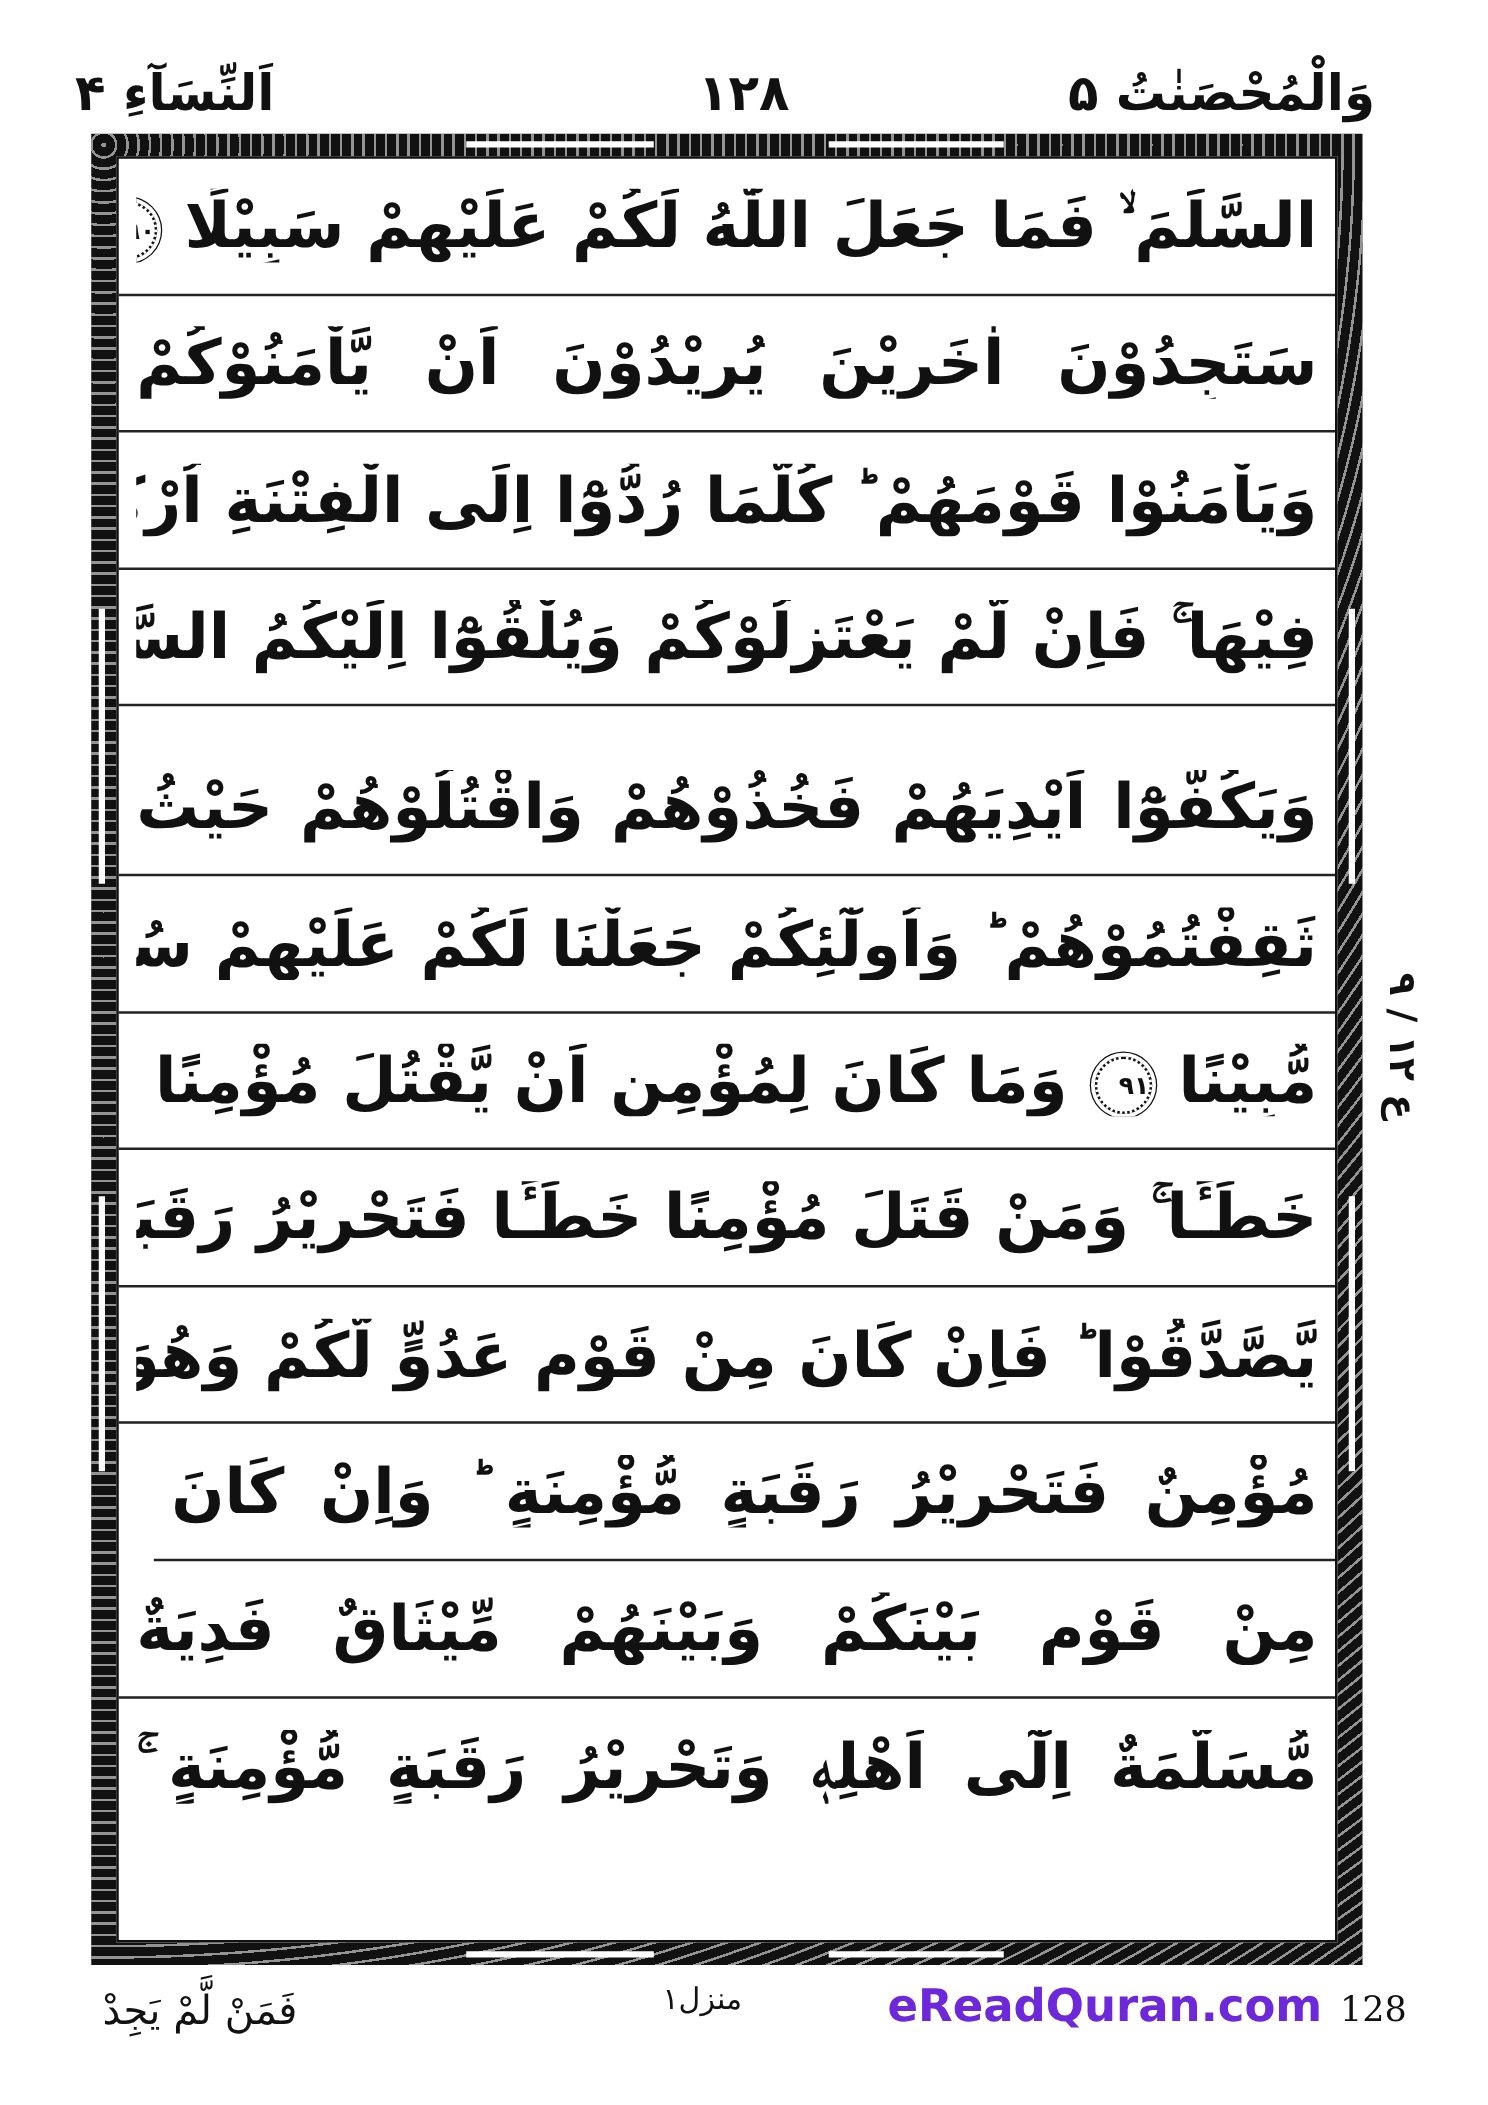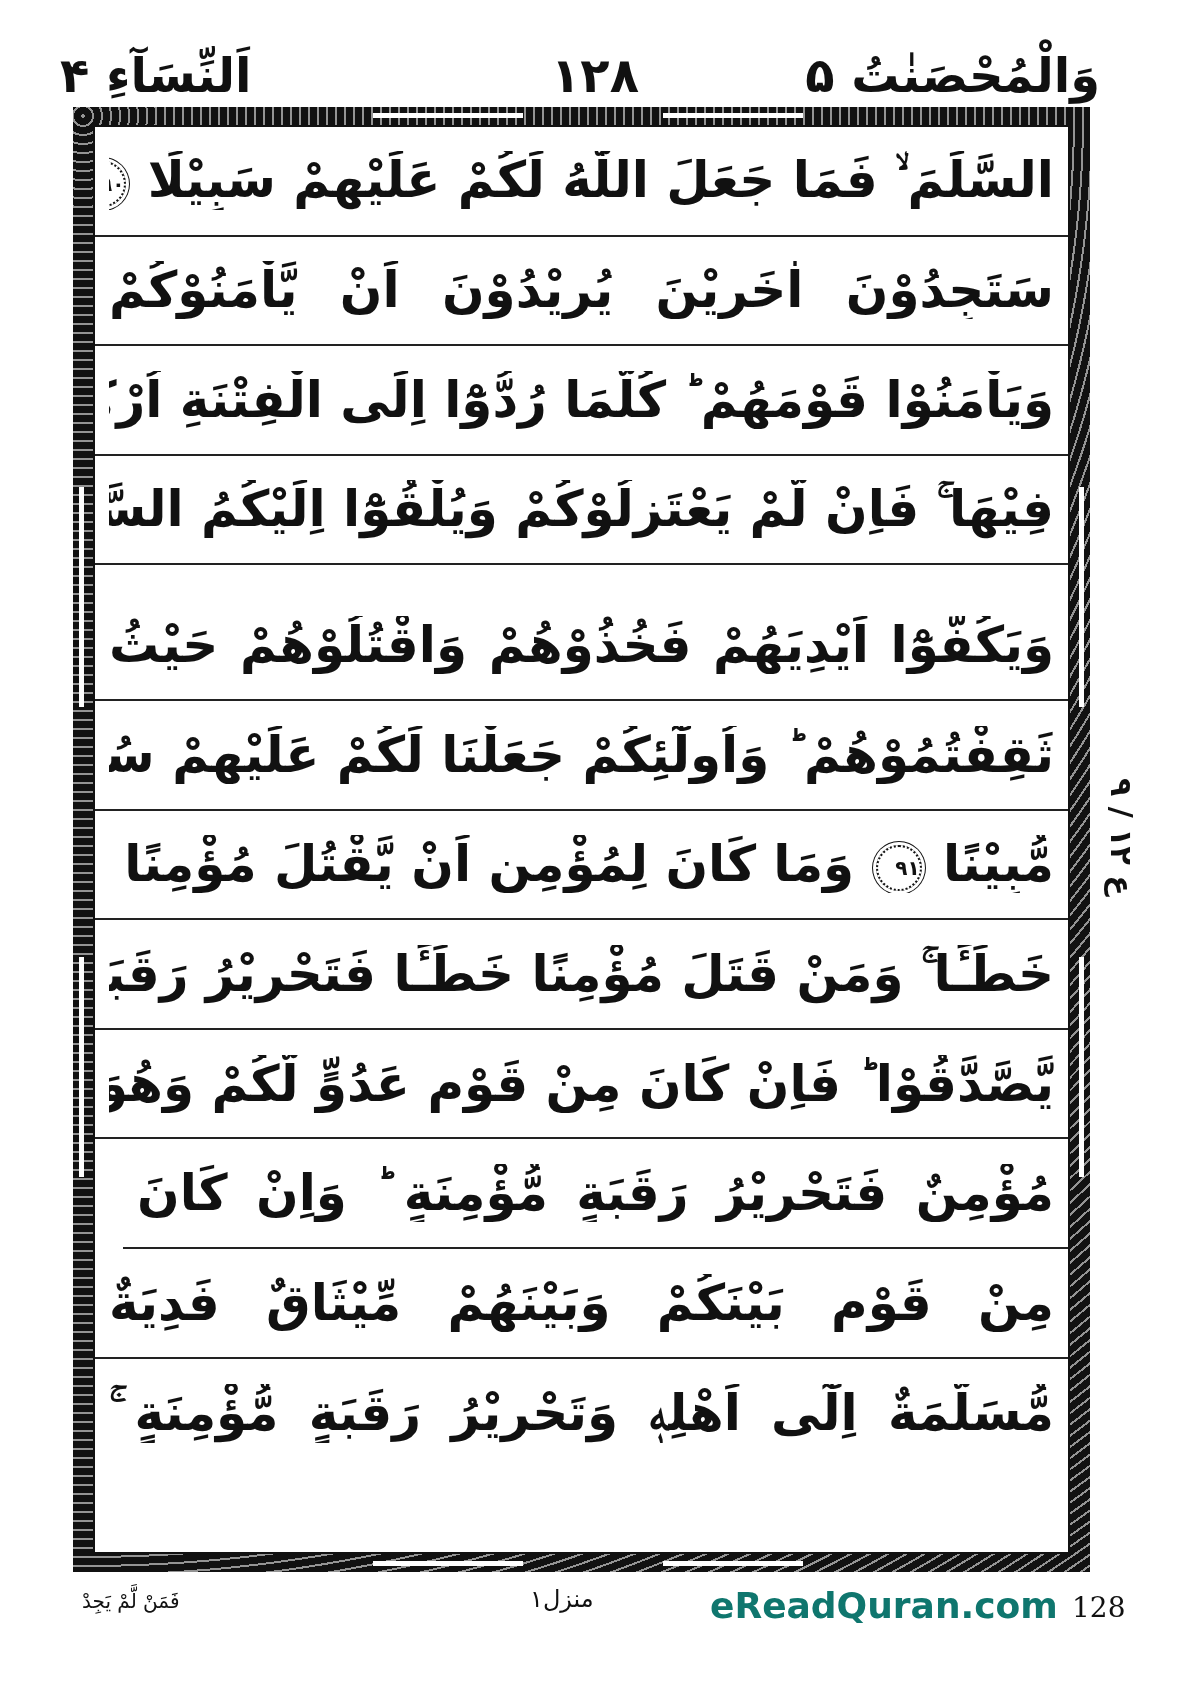--- a/index.html
+++ b/index.html
@@ -2,21 +2,21 @@
 <html><head>
 <meta charset="utf-8">
 <style>
   html, body { margin: 0; padding: 0; }
   body {
     width: 1190px; height: 1684px; background: #ffffff; position: relative;
     overflow: hidden; color: #111111;
     font-family: "DejaVu Sans", sans-serif;
   }
   .header { position: absolute; top: 50px; left: 0; width: 1190px; height: 50px; }
-  .hdr-item { position: absolute; top: 0; font-size: 48px; font-weight: bold; direction: rtl; line-height: 50px; }
+  .hdr-item { position: absolute; top: 0; font-size: 40px; font-weight: bold; direction: rtl; line-height: 50px; }
   .hdr-right { right: 90px; margin-left: 42px; }
   .hdr-center { left: 0; width: 1190px; text-align: center; direction: ltr; }
   .hdr-left { left: 60px; }
 
   .frame {
     position: absolute; left: 73px; top: 107px; width: 1017px; height: 1465px;
     background: #111; box-sizing: border-box;
   }
   .frame-pattern {
     position: absolute; inset: 0;
@@ -45,23 +45,23 @@
     border: 2px dotted #111; text-align: center; line-height: 42px;
     font-size: 20px; font-weight: bold; vertical-align: middle; margin: 0 4px;
     box-shadow: 0 0 0 3px #fff, 0 0 0 4px #111;
   }
 
   .side-note {
     position: absolute; left: 1108px; top: 778px; width: 26px;
     font-size: 30px; font-weight: bold; writing-mode: vertical-rl; line-height: 26px;
   }
   .footer { position: absolute; top: 1585px; left: 0; width: 1190px; height: 60px; }
-  .ftr-left { position: absolute; left: 82px; top: 4px; font-size: 20px; direction: rtl; }
+  .ftr-left { position: absolute; left: 82px; top: 4px; font-size: 32px; direction: rtl; }
   .ftr-center { position: absolute; left: 530px; top: 0; font-size: 24px; direction: rtl; }
-  .ftr-brand { position: absolute; left: 710px; top: 0; font-size: 36px; font-weight: bold; color: #0f766e; font-family: "DejaVu Sans", sans-serif; }
+  .ftr-brand { position: absolute; left: 710px; top: 0; font-size: 36px; font-weight: bold; color: #6d28d9; font-family: "DejaVu Sans", sans-serif; }
   .ftr-page { position: absolute; left: 1072px; top: 6px; font-size: 28px; font-family: "DejaVu Serif", serif; }
 </style>
 </head>
 <body>
 
 <div class="header">
   <div class="hdr-item hdr-right">وَالْمُحْصَنٰتُ ۵</div>
   <div class="hdr-item hdr-center">۱۲۸</div>
   <div class="hdr-item hdr-left">اَلنِّسَآءِ ۴</div>
 </div>

